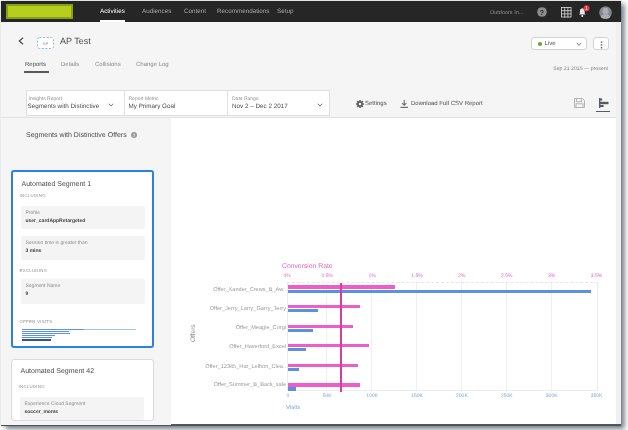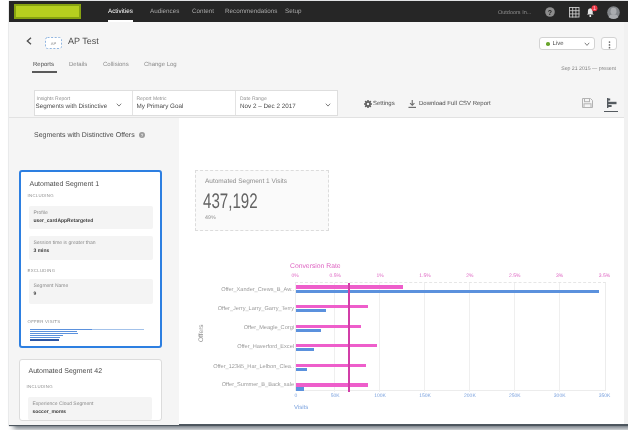--- a/index.html
+++ b/index.html
@@ -1,20 +1,20 @@
 <!DOCTYPE html>
 <html><head>
 <meta charset="utf-8">
 <style>
   * { margin:0; padding:0; box-sizing:border-box; -webkit-font-smoothing:antialiased; text-rendering:geometricPrecision; }
   html,body { width:628px; height:430px; background:#fff; overflow:hidden; }
   body { font-family:"Liberation Sans", sans-serif; }
   .abs { position:absolute; }
   #win {
-    position:absolute; left:9px; top:1px; width:620px; height:425px;
+    position:absolute; left:1px; top:1px; width:620px; height:425px;
     background:#fff; box-shadow: 3.5px 3px 5px rgba(85,95,105,0.8), 0 0 1px rgba(130,138,148,0.9);
     border-bottom:2px solid #4d565e;
   }
   
   #nav { position:absolute; left:0; top:0; width:620px; height:21.5px; background:#262626; }
   #logo { position:absolute; left:5px; top:2.5px; width:67px; height:15px; background:#b6cf1f; border:2px solid #87a311; }
   .navitem { position:absolute; top:7px; font-size:6.3px; color:#a8a8a8; }
   .navitem.on { color:#fff; }
   #navu { position:absolute; left:99px; top:19px; width:25px; height:1.8px; background:#fff; }
   #orgname { position:absolute; left:489px; top:8.5px; font-size:5.5px; color:#8f8f8f; }
@@ -223,25 +223,20 @@
 
   <div class="card" id="card2">
     <div class="cardtitle" style="top:7.5px;">Automated Segment 42</div>
     <div class="seclabel" style="top:23.5px;">INCLUDING</div>
     <div class="ibox" style="top:36.5px; height:23px;">
       <div class="iboxl1">Experience Cloud Segment</div>
       <div class="iboxl2">soccer_moms</div>
     </div>
   </div>
 
-  <div class="sumcard" style="left:186px; width:134px;">
-    <div class="sumt">Automated Segment 1 Visits</div>
-    <div class="sumv">437,192</div>
-    <div class="sump">49%</div>
-  </div>
 
   <div id="convlab">Conversion Rate</div>
   <div class="ttick" style="left:286px;">0%</div>
   <div class="ttick" style="left:326.2px;">0.5%</div>
   <div class="ttick" style="left:371.1px;">1%</div>
   <div class="ttick" style="left:416px;">1.5%</div>
   <div class="ttick" style="left:460.9px;">2%</div>
   <div class="ttick" style="left:505.8px;">2.5%</div>
   <div class="ttick" style="left:550.7px;">3%</div>
   <div class="ttick" style="left:595.5px;">3.5%</div>

